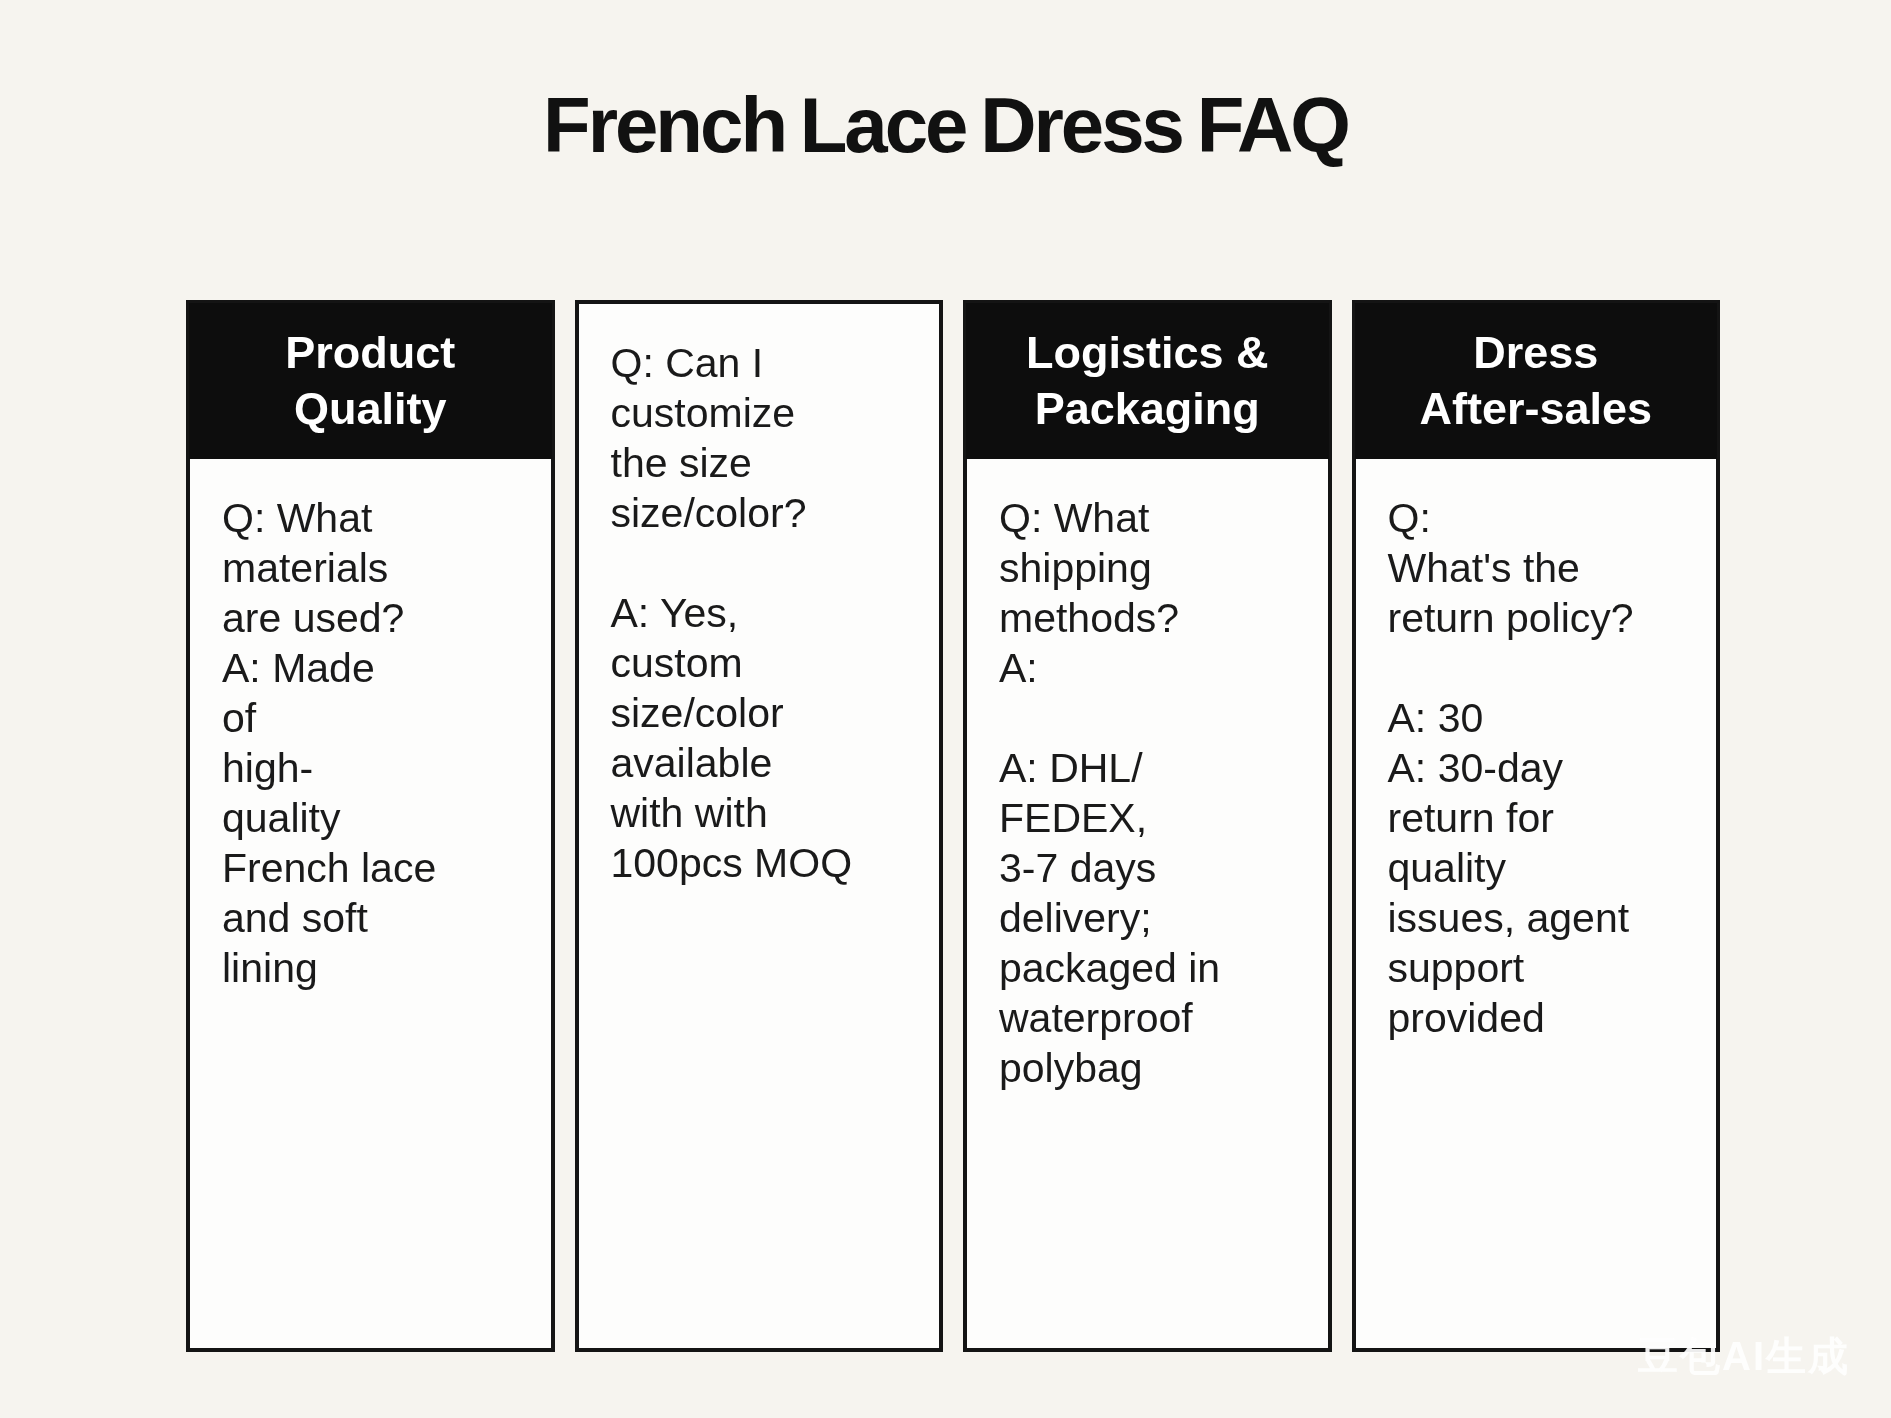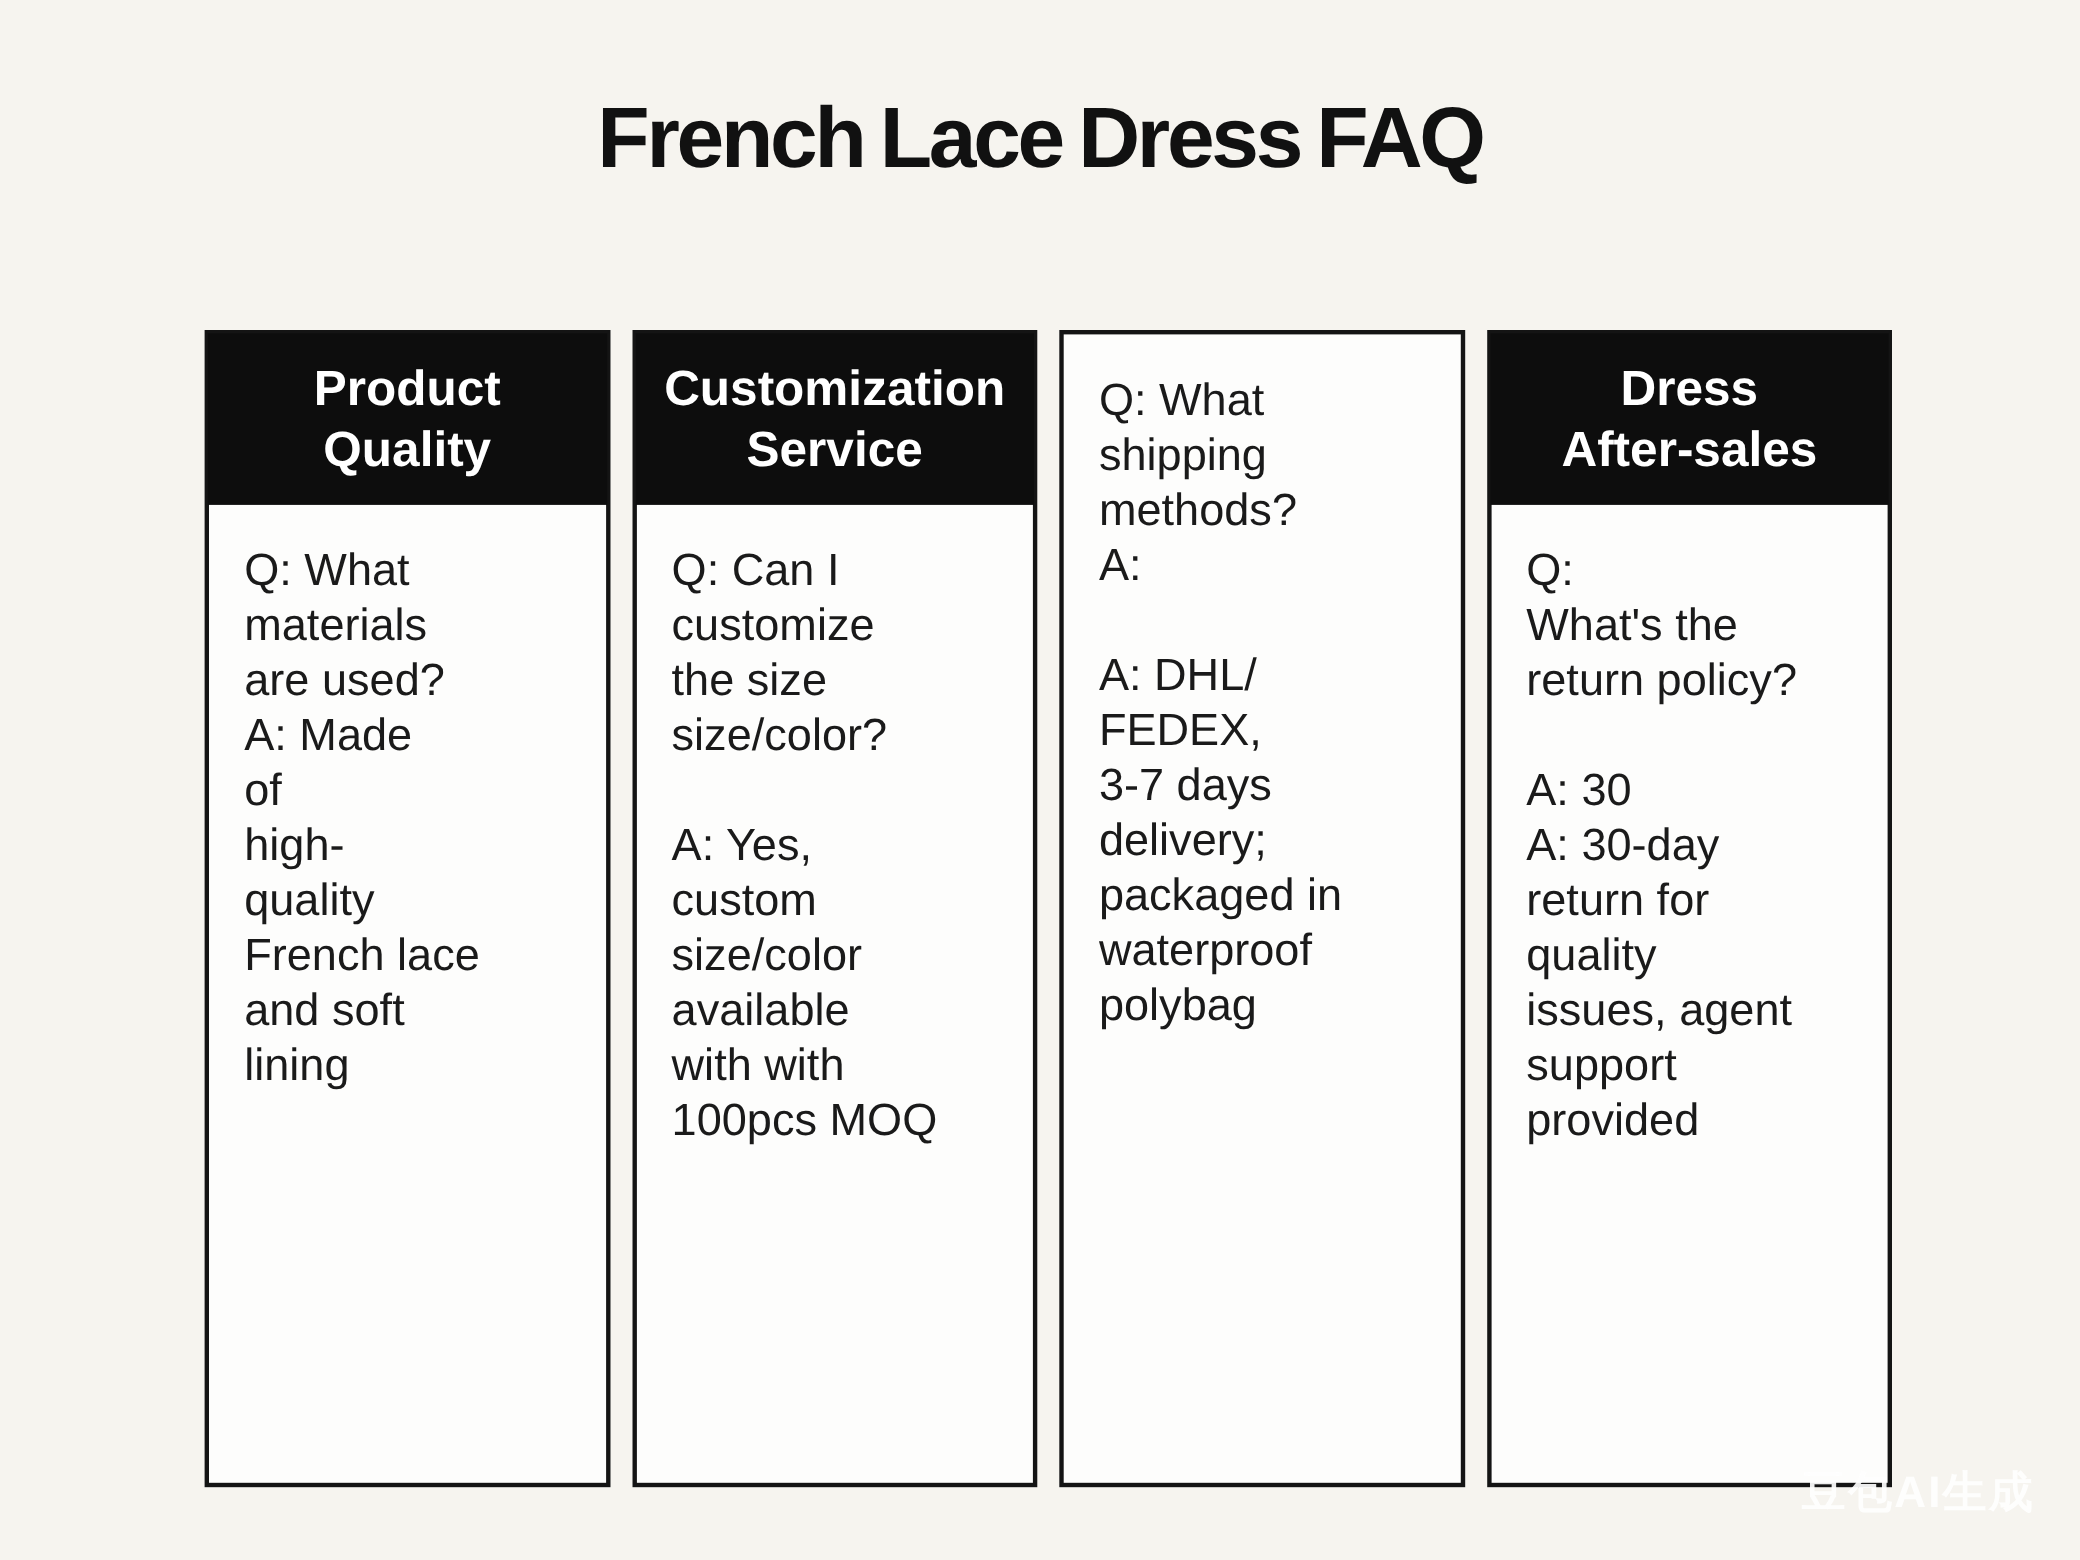--- a/index.html
+++ b/index.html
@@ -95,36 +95,36 @@
 A: Made
 of
 high-
 quality
 French lace
 and soft
 lining</div>
   </div>
 
   <div class="faq-column">
-    <div class="column-header">Customization
-Service</div>
     <div class="column-body">Q: Can I
 customize
 the size
 size/color?
 
 A: Yes,
 custom
 size/color
 available
 with with
 100pcs MOQ</div>
   </div>
 
   <div class="faq-column">
+    <div class="column-header">Logistics &amp;
+Packaging</div>
     <div class="column-body">Q: What
 shipping
 methods?
 A:
 
 A: DHL/
 FEDEX,
 3-7 days
 delivery;
 packaged in

